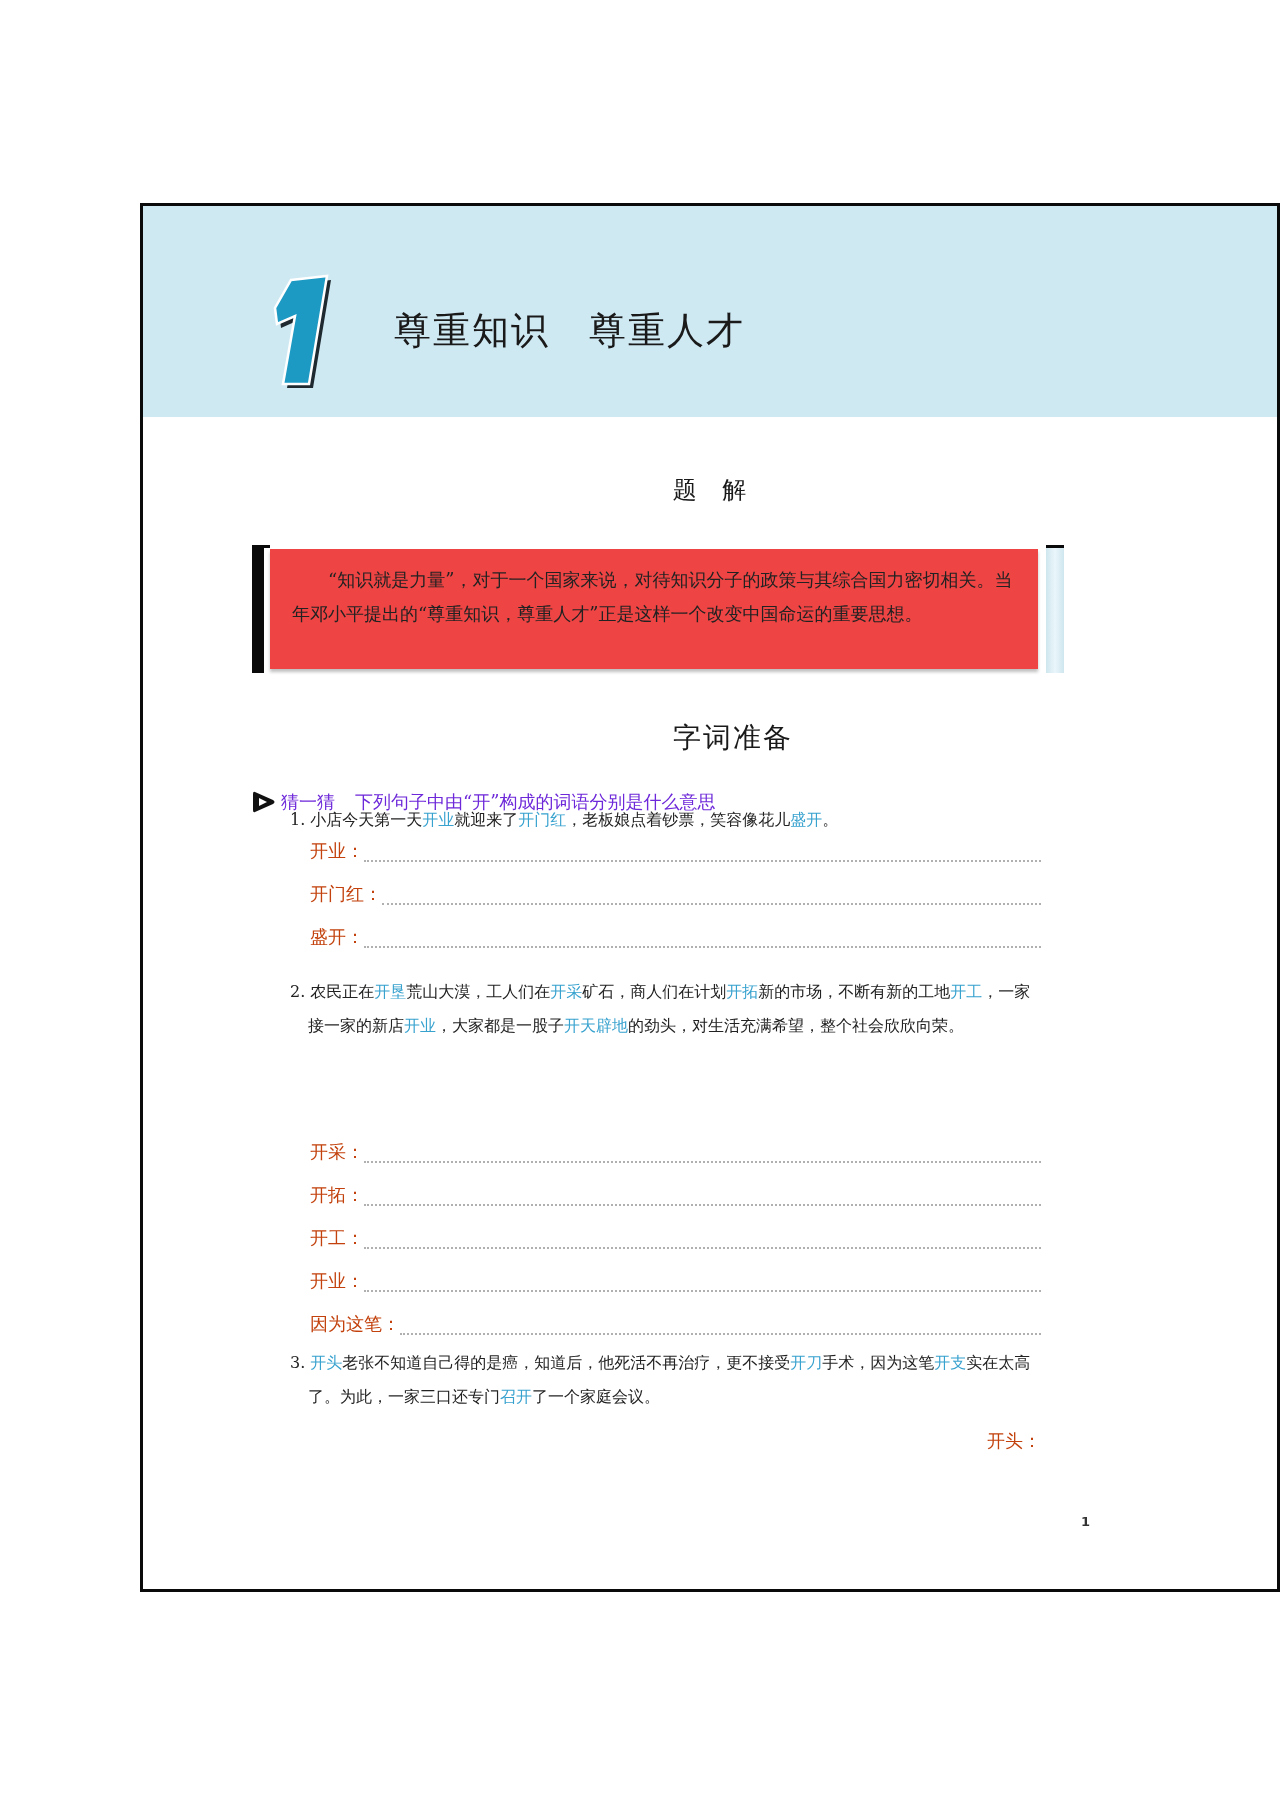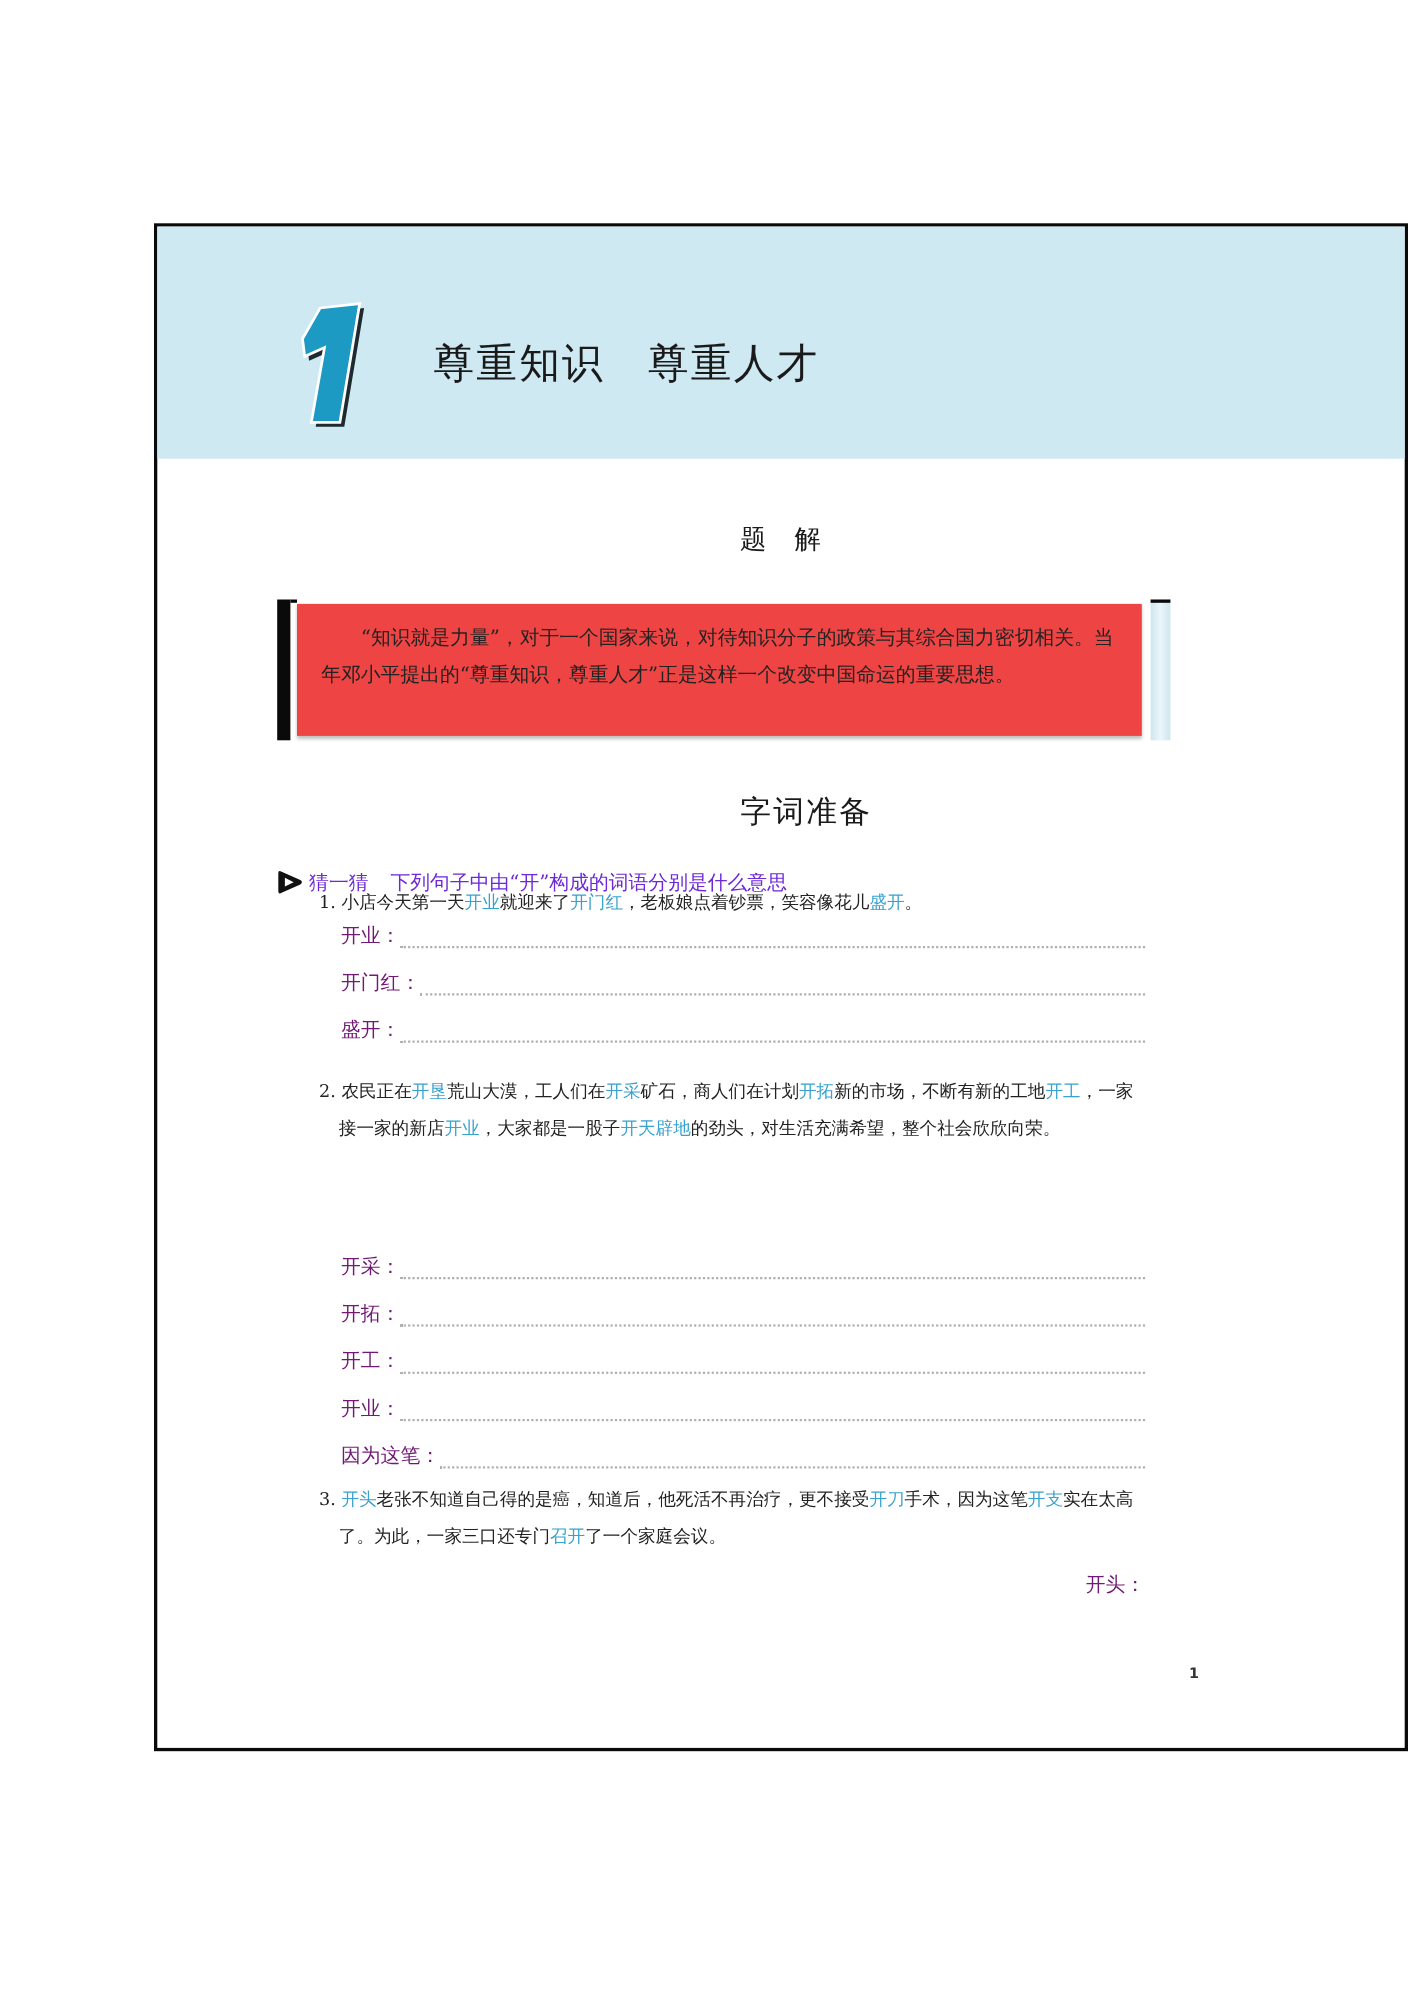--- a/index.html
+++ b/index.html
@@ -64,21 +64,21 @@
     .question {
       position: absolute; left: 147px; width: 750px;
       font-size: 16px; line-height: 34px; color: #222;
     }
     .question .qtext { display: block; padding-left: 18px; text-indent: -18px; }
     .hl { color: #38a2cf; }
 
     .answer-row {
       position: absolute; left: 167px; width: 731px; height: 30px;
       display: flex; align-items: flex-end;
-      font-size: 18px; color: #701a75;
+      font-size: 18px; color: #c2410c;
     }
     .answer-row .alabel { white-space: nowrap; line-height: 26px; }
     .answer-row .aline {
       flex: 1; height: 2px; border-bottom: 2px dotted #b0b0b0; margin-bottom: 2px;
     }
 
     .page-number {
       position: absolute; left: 938px; top: 1308px;
       font-family: "DejaVu Sans", "Liberation Sans", sans-serif; font-size: 13px; font-weight: bold; color: #333;
     }

